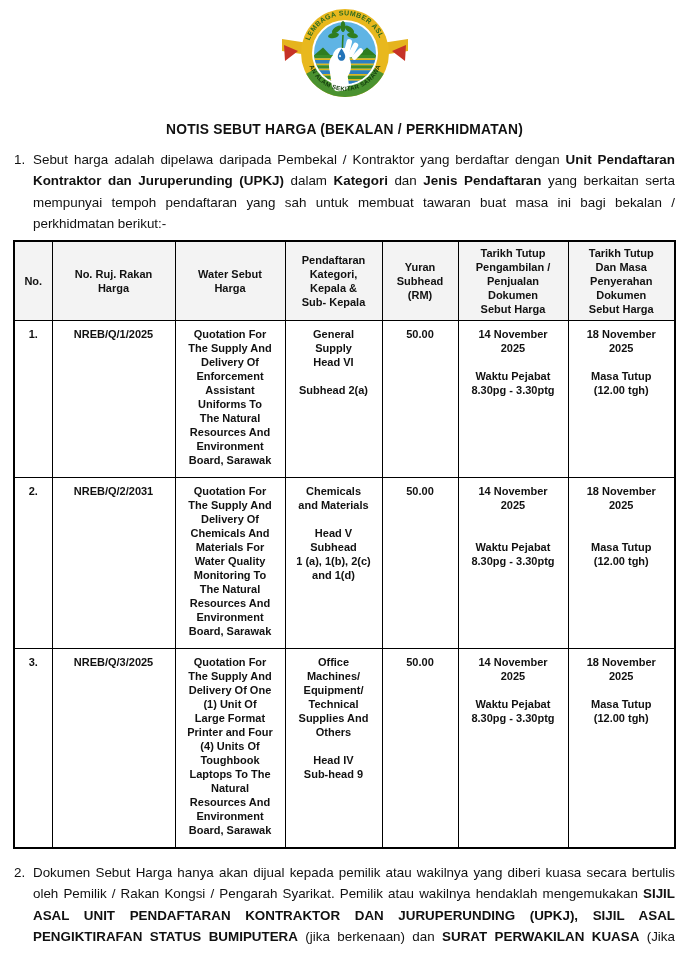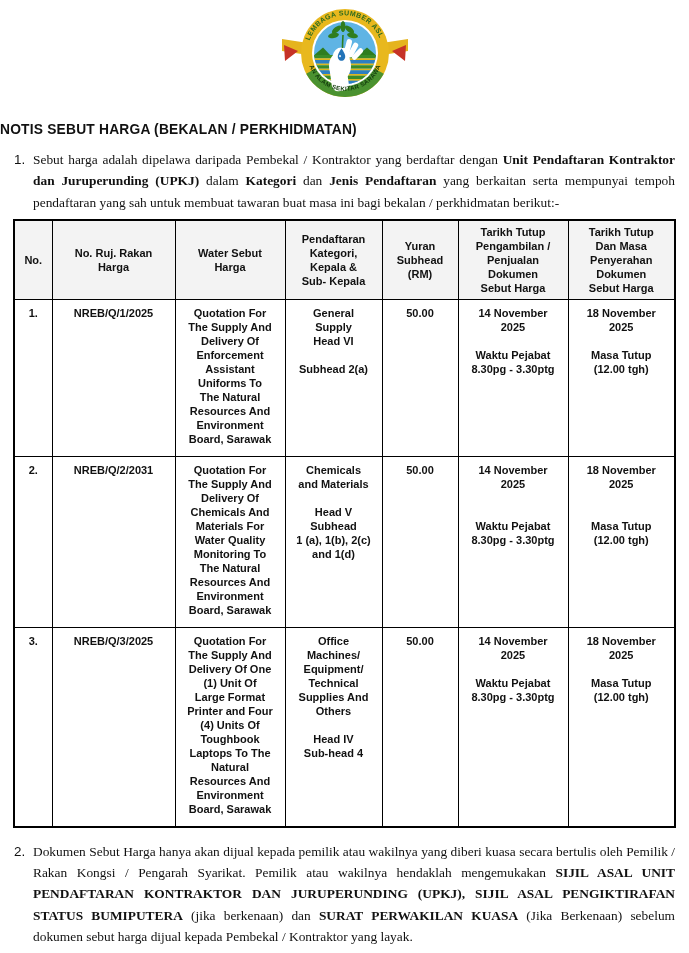--- a/index.html
+++ b/index.html
@@ -2,25 +2,25 @@
 <html style="--table-header-bg: #f3f3f3;"><head>
 <meta charset="utf-8">
 <style>
   html,body{margin:0;padding:0;background:#fff;}
   .page{
     position:relative;width:689px;height:953px;overflow:hidden;background:#fff;
     font-family:"Liberation Sans","DejaVu Sans",sans-serif;color:#111;
   }
   .logo-wrap{width:126px;margin:9px auto 0;}
   .doc-title{
-    text-align:left;font-weight:bold;font-size:13.8px;margin-top:21px;letter-spacing:.2px;
+    text-align:center;font-weight:bold;font-size:13.8px;margin-top:21px;letter-spacing:.2px;
   }
   .para{display:flex;margin:12px 14px 0;font-size:13.4px;line-height:21.3px;}
   .para .pnum{flex:none;width:19px;}
-  .para .ptext{flex:1;text-align:justify;font-family:Liberation Serif, serif;}
+  .para .ptext{flex:1;text-align:justify;}
   .para .b{font-weight:bold;}
   table.qt{
     border-collapse:collapse;table-layout:fixed;width:661px;margin:6px auto 0;
     border:2px solid #000;
   }
   .qt th,.qt td{
     border:1px solid #000;white-space:pre-line;text-align:center;font-weight:bold;
     font-size:11px;line-height:14px;overflow:hidden;
   }
   .qt th{background:var(--table-header-bg,#f3f3f3);vertical-align:middle;padding:4px 1px;height:70px;}
@@ -235,21 +235,21 @@
 Environment
 Board, Sarawak</td>
           <td>Office
 Machines/
 Equipment/
 Technical
 Supplies And
 Others
 
 Head IV
-Sub-head 4</td>
+Sub-head 9</td>
           <td>50.00</td>
           <td>14 November
 2025
 
 Waktu Pejabat
 8.30pg - 3.30ptg</td>
           <td>18 November
 2025
 
 Masa Tutup

